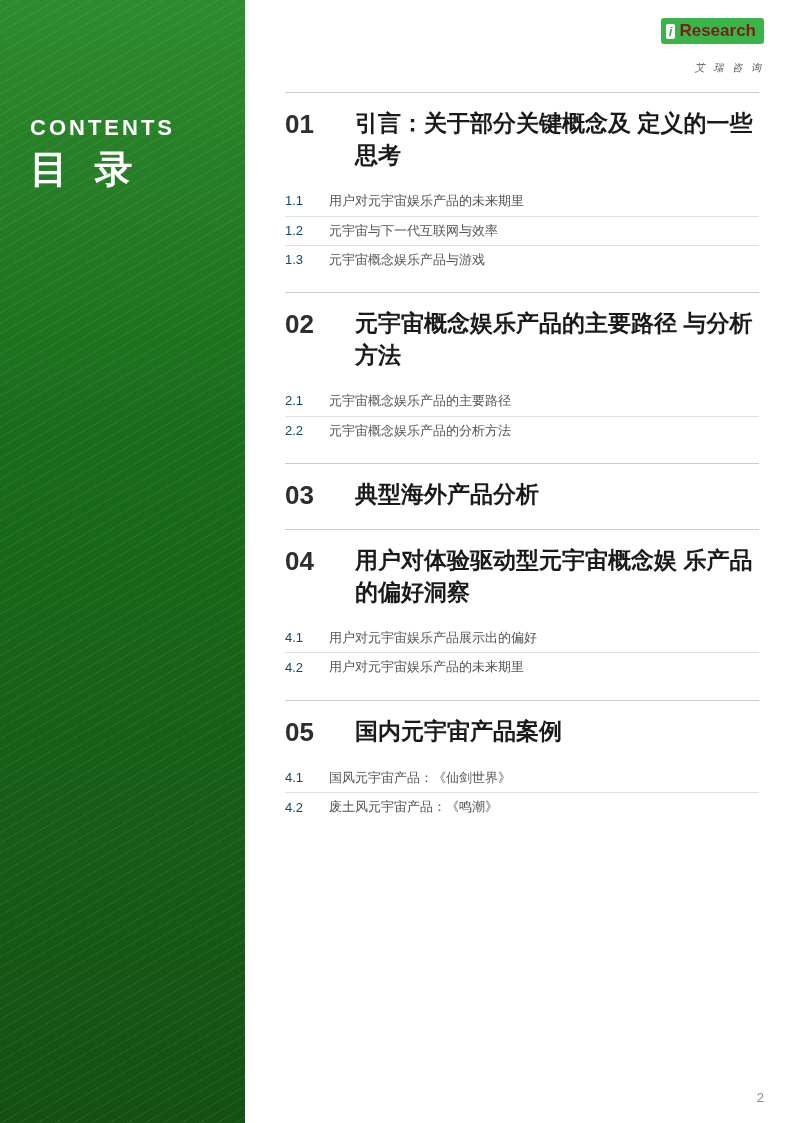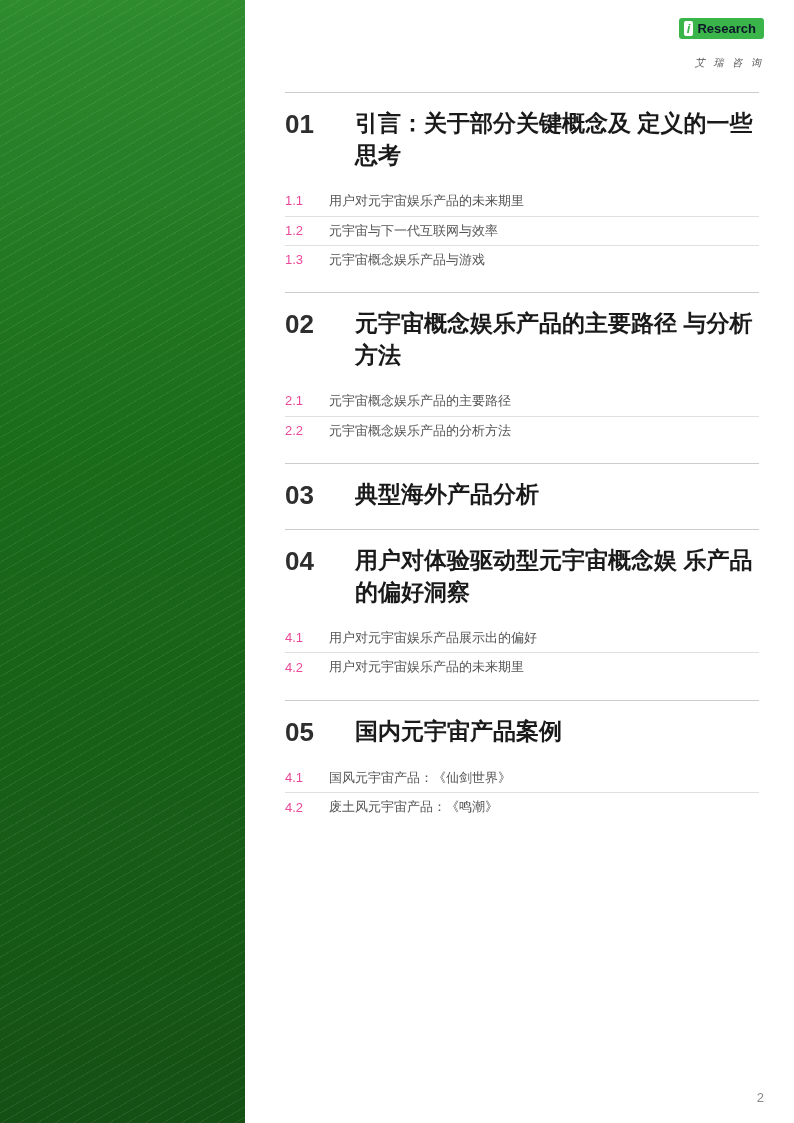--- a/index.html
+++ b/index.html
@@ -102,22 +102,22 @@
       color: #39b54a;
       font-style: italic;
       font-weight: bold;
       font-size: 13px;
       padding: 0 3px;
       border-radius: 2px;
       margin-right: 2px;
     }
 
     .logo-text {
-      color: #0f172a;
-      font-size: 13px;
+      color: #7f1d1d;
+      font-size: 17px;
       font-weight: bold;
     }
 
     .logo-subtitle {
       font-size: 10px;
       color: #555;
       margin-top: 17px;
       letter-spacing: 3px;
       font-style: italic;
     }
@@ -164,21 +164,21 @@
       border-bottom: 1px solid #e0e0e0;
     }
 
     .toc-sub-entry:last-child {
       border-bottom: none;
       align-items: center;
     }
 
     .sub-number {
       font-size: 13px;
-      color: #ec4899;
+      color: #0c4a6e;
       min-width: 30px;
       font-weight: normal;
     }
 
     .sub-title {
       font-size: 13px;
       color: #555;
       line-height: 1.4;
     }
 
@@ -194,20 +194,24 @@
     
     .toc-content {
       margin-top: 72px;
     }
   </style>
 </head>
 <body>
 
 <div class="sidebar">
   <div class="sidebar-lines"></div>
+  <div class="contents-label">
+    <div class="contents-en">CONTENTS</div>
+    <div class="contents-zh">目 录</div>
+  </div>
 </div>
 
 <div class="main">
 
   <div class="logo-area">
     <div class="logo-box">
       <span class="logo-i">i</span>
       <span class="logo-text">Research</span>
     </div>
     <div class="logo-subtitle">艾 瑞 咨 询</div>

